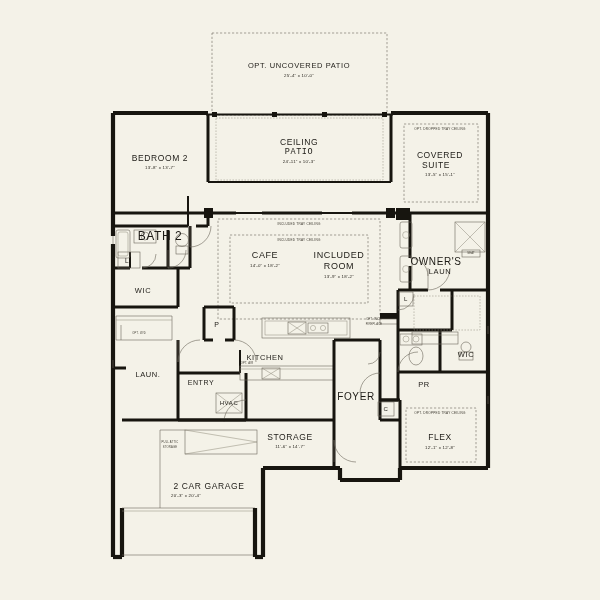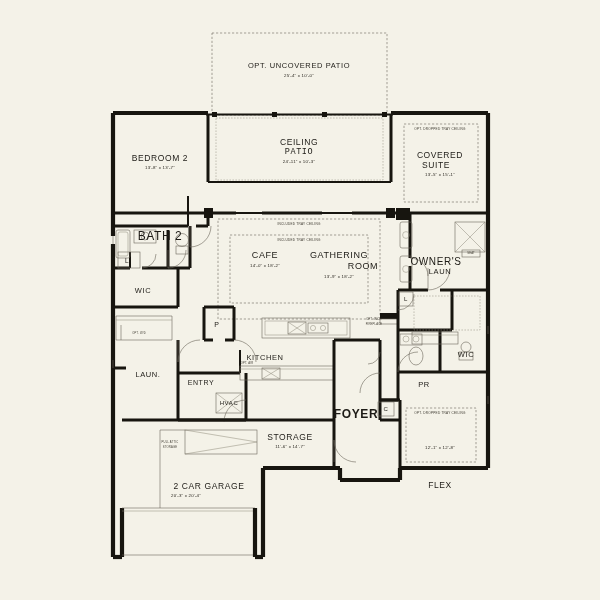--- a/index.html
+++ b/index.html
@@ -332,39 +332,39 @@
   <div class="lbl rm-name" style="left:160px;top:158px;">BEDROOM 2</div>
   <div class="lbl rm-dim" style="left:160px;top:168px;">13'-8" x 13'-7"</div>
 
   <div class="lbl rm-name" style="left:440px;top:155px;">COVERED</div>
   <div class="lbl rm-name" style="left:436px;top:165px;">SUITE</div>
   <div class="lbl rm-dim" style="left:440px;top:175px;">13'-5" x 15'-1"</div>
 
   <div class="lbl rm-name big" style="left:265px;top:255px;">CAFE</div>
   <div class="lbl rm-dim" style="left:265px;top:266px;">14'-0" x 18'-2"</div>
 
-  <div class="lbl rm-name big" style="left:339px;top:255px;">GATHERING</div>
-  <div class="lbl rm-name big" style="left:339px;top:266px;margin-left:24px;">ROOM</div>
+  <div class="lbl rm-name big" style="left:339px;top:255px;">INCLUDED</div>
+  <div class="lbl rm-name big" style="left:339px;top:266px;">ROOM</div>
   <div class="lbl rm-dim" style="left:339px;top:277px;">13'-9" x 18'-2"</div>
 
   <div class="lbl rm-name" style="left:160px;top:236px;font-size:12px;">BATH 2</div>
   <div class="lbl rm-name" style="left:143px;top:291px;font-size:7.5px;">WIC</div>
   <div class="lbl rm-name" style="left:148px;top:375px;font-size:7.5px;">LAUN.</div>
   <div class="lbl rm-name" style="left:201px;top:383px;font-size:7px;">ENTRY</div>
   <div class="lbl rm-name" style="left:265px;top:358px;font-size:7.5px;">KITCHEN</div>
 
   <div class="lbl rm-name" style="left:290px;top:437px;">STORAGE</div>
   <div class="lbl rm-dim" style="left:290px;top:447px;">11'-6" x 14'-7"</div>
 
   <div class="lbl rm-name" style="left:186px;top:486px;margin-left:23px;">2 CAR GARAGE</div>
   <div class="lbl rm-dim" style="left:186px;top:496px;">20'-3" x 20'-4"</div>
 
-  <div class="lbl rm-name" style="left:356px;top:414px;font-size:12px;font-weight:bold;">FOYER</div>
-
-  <div class="lbl rm-name" style="left:440px;top:437px;margin-top:48px;">FLEX</div>
+  <div class="lbl rm-name" style="left:356px;top:397px;font-size:10px;">FOYER</div>
+
+  <div class="lbl rm-name" style="left:440px;top:437px;">FLEX</div>
   <div class="lbl rm-dim" style="left:440px;top:448px;">12'-1" x 12'-8"</div>
 
   <div class="lbl rm-name" style="left:436px;top:262px;font-size:10px;">OWNER'S</div>
   <div class="lbl rm-name" style="left:440px;top:272px;font-size:7.5px;">LAUN</div>
 
   <div class="lbl rm-name" style="left:466px;top:355px;font-size:7.5px;">WIC</div>
   <div class="lbl rm-name" style="left:424px;top:385px;font-size:7.5px;">PR</div>
   <div class="lbl rm-name" style="left:217px;top:325px;font-size:7px;">P</div>
   <div class="lbl rm-name" style="left:127px;top:261px;font-size:6.5px;">L</div>
   <div class="lbl rm-name" style="left:406px;top:299px;font-size:6px;">L</div>

